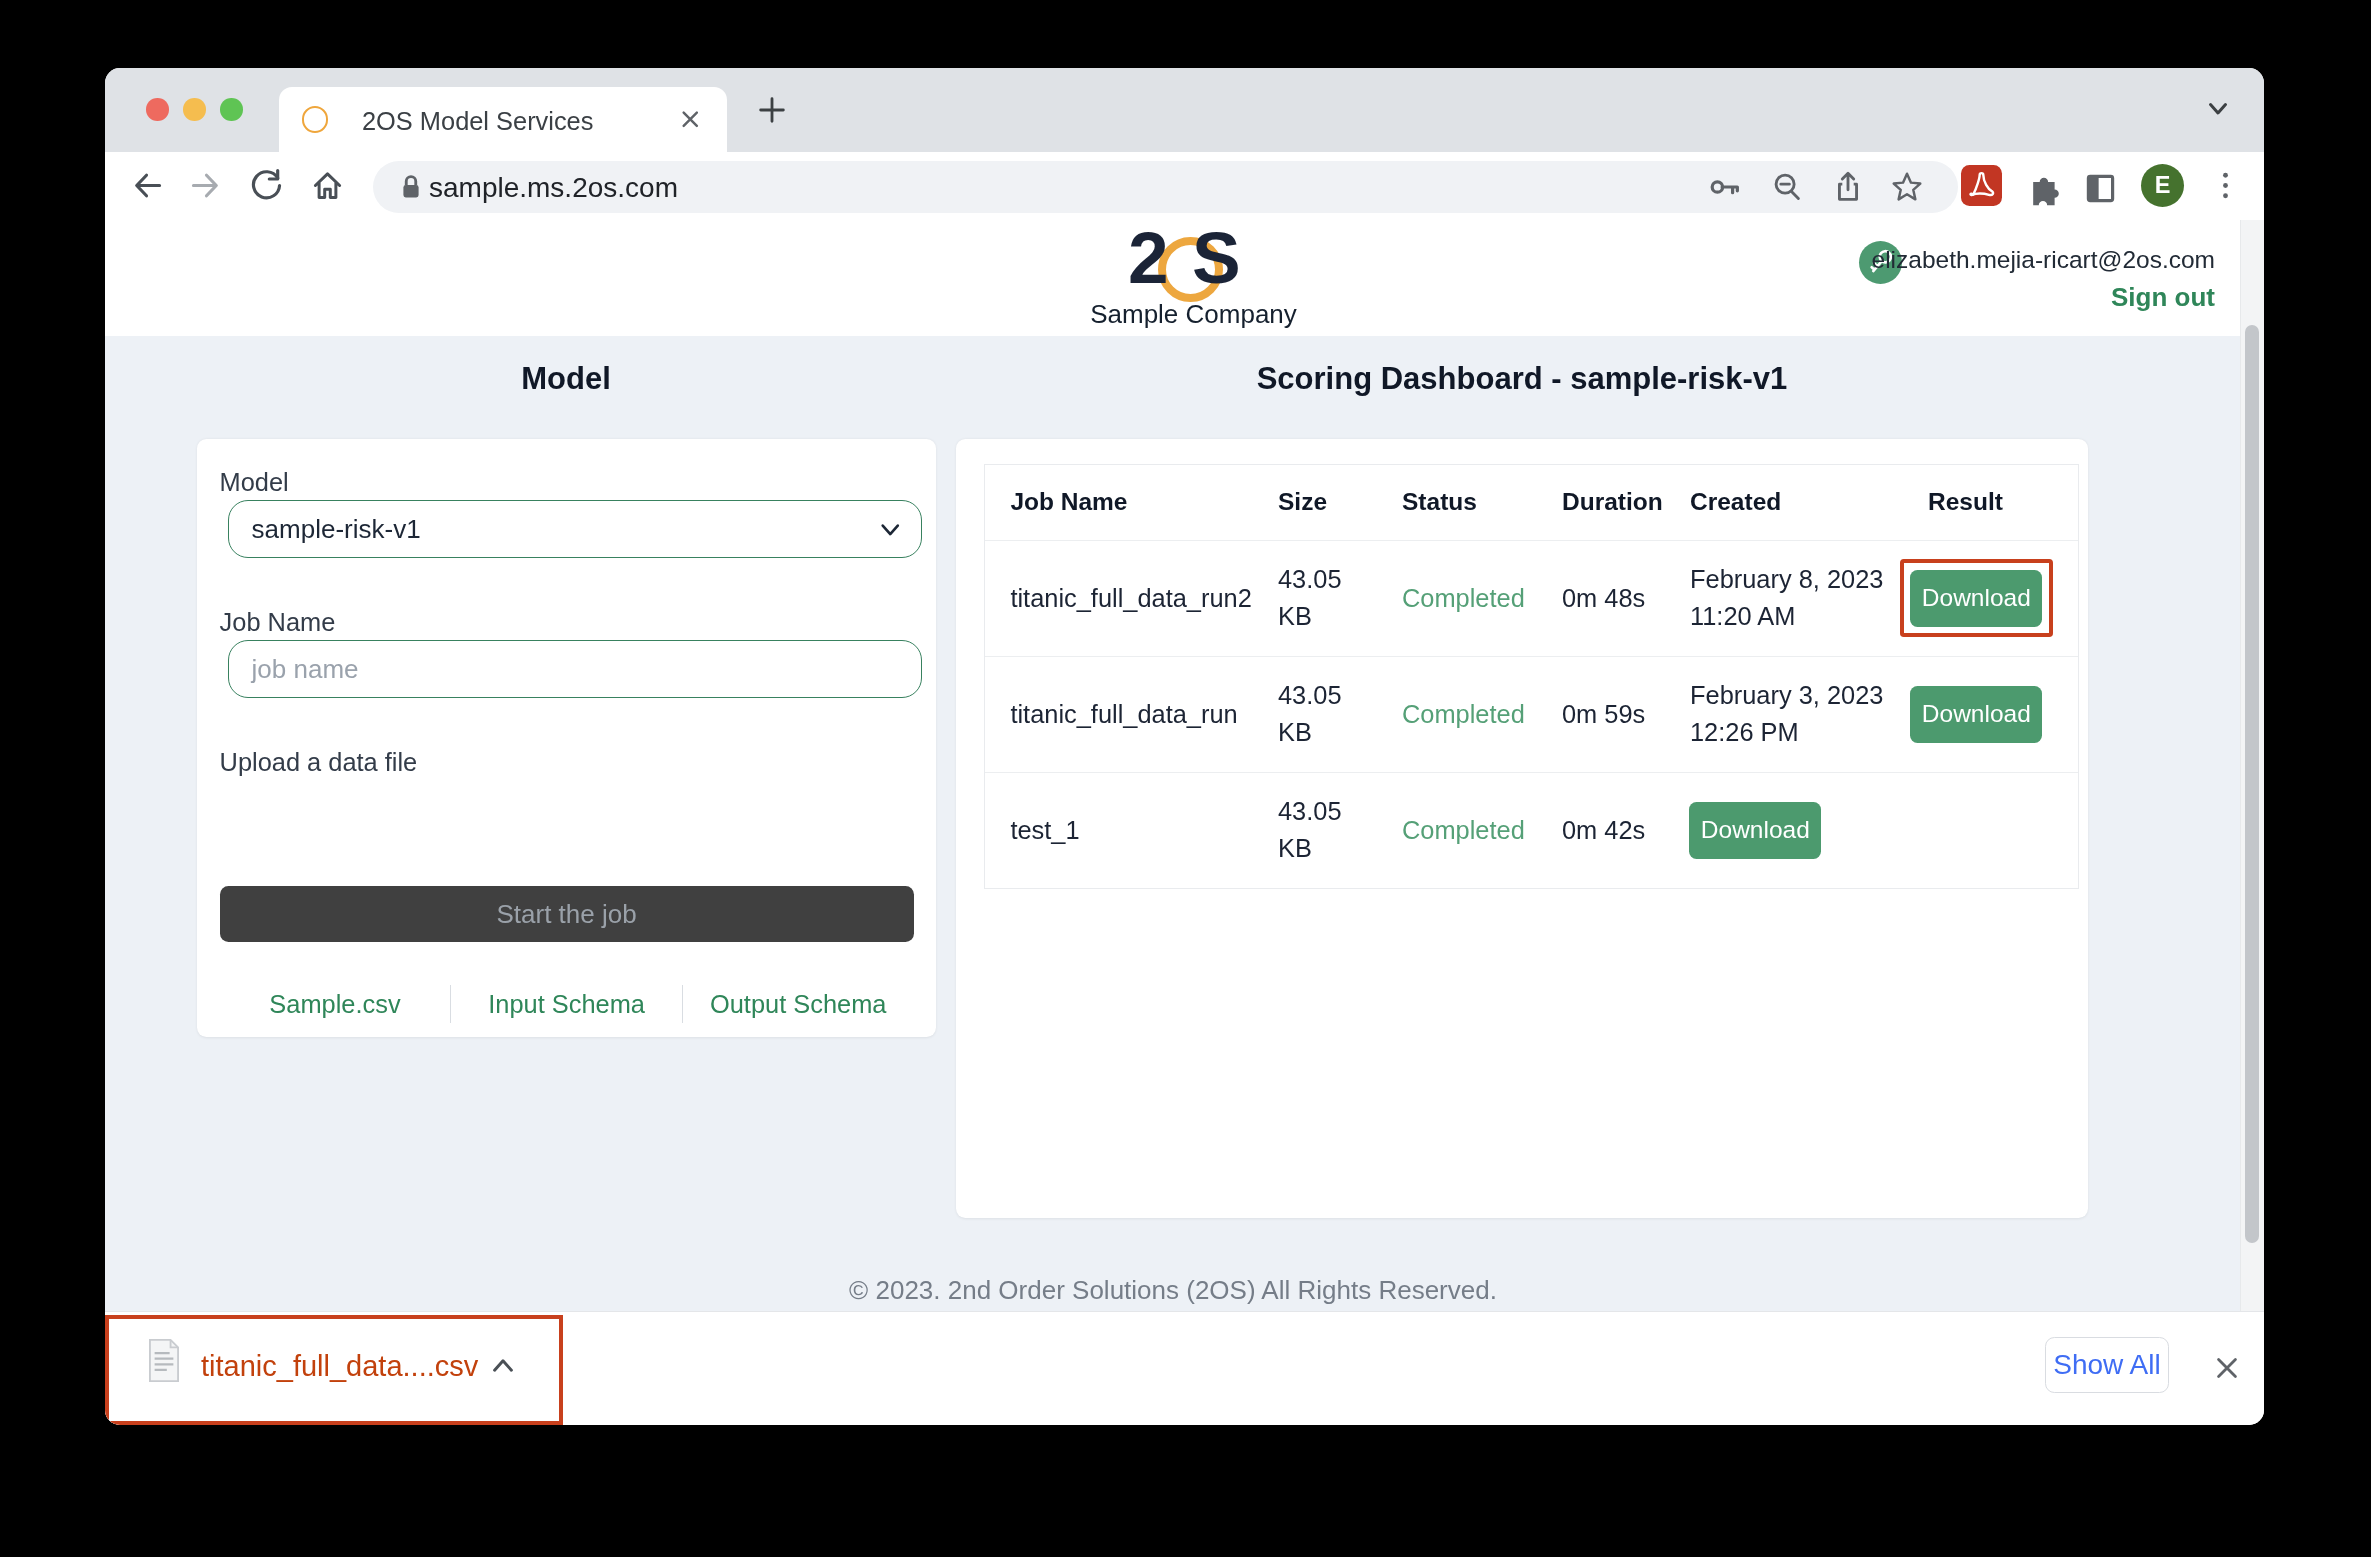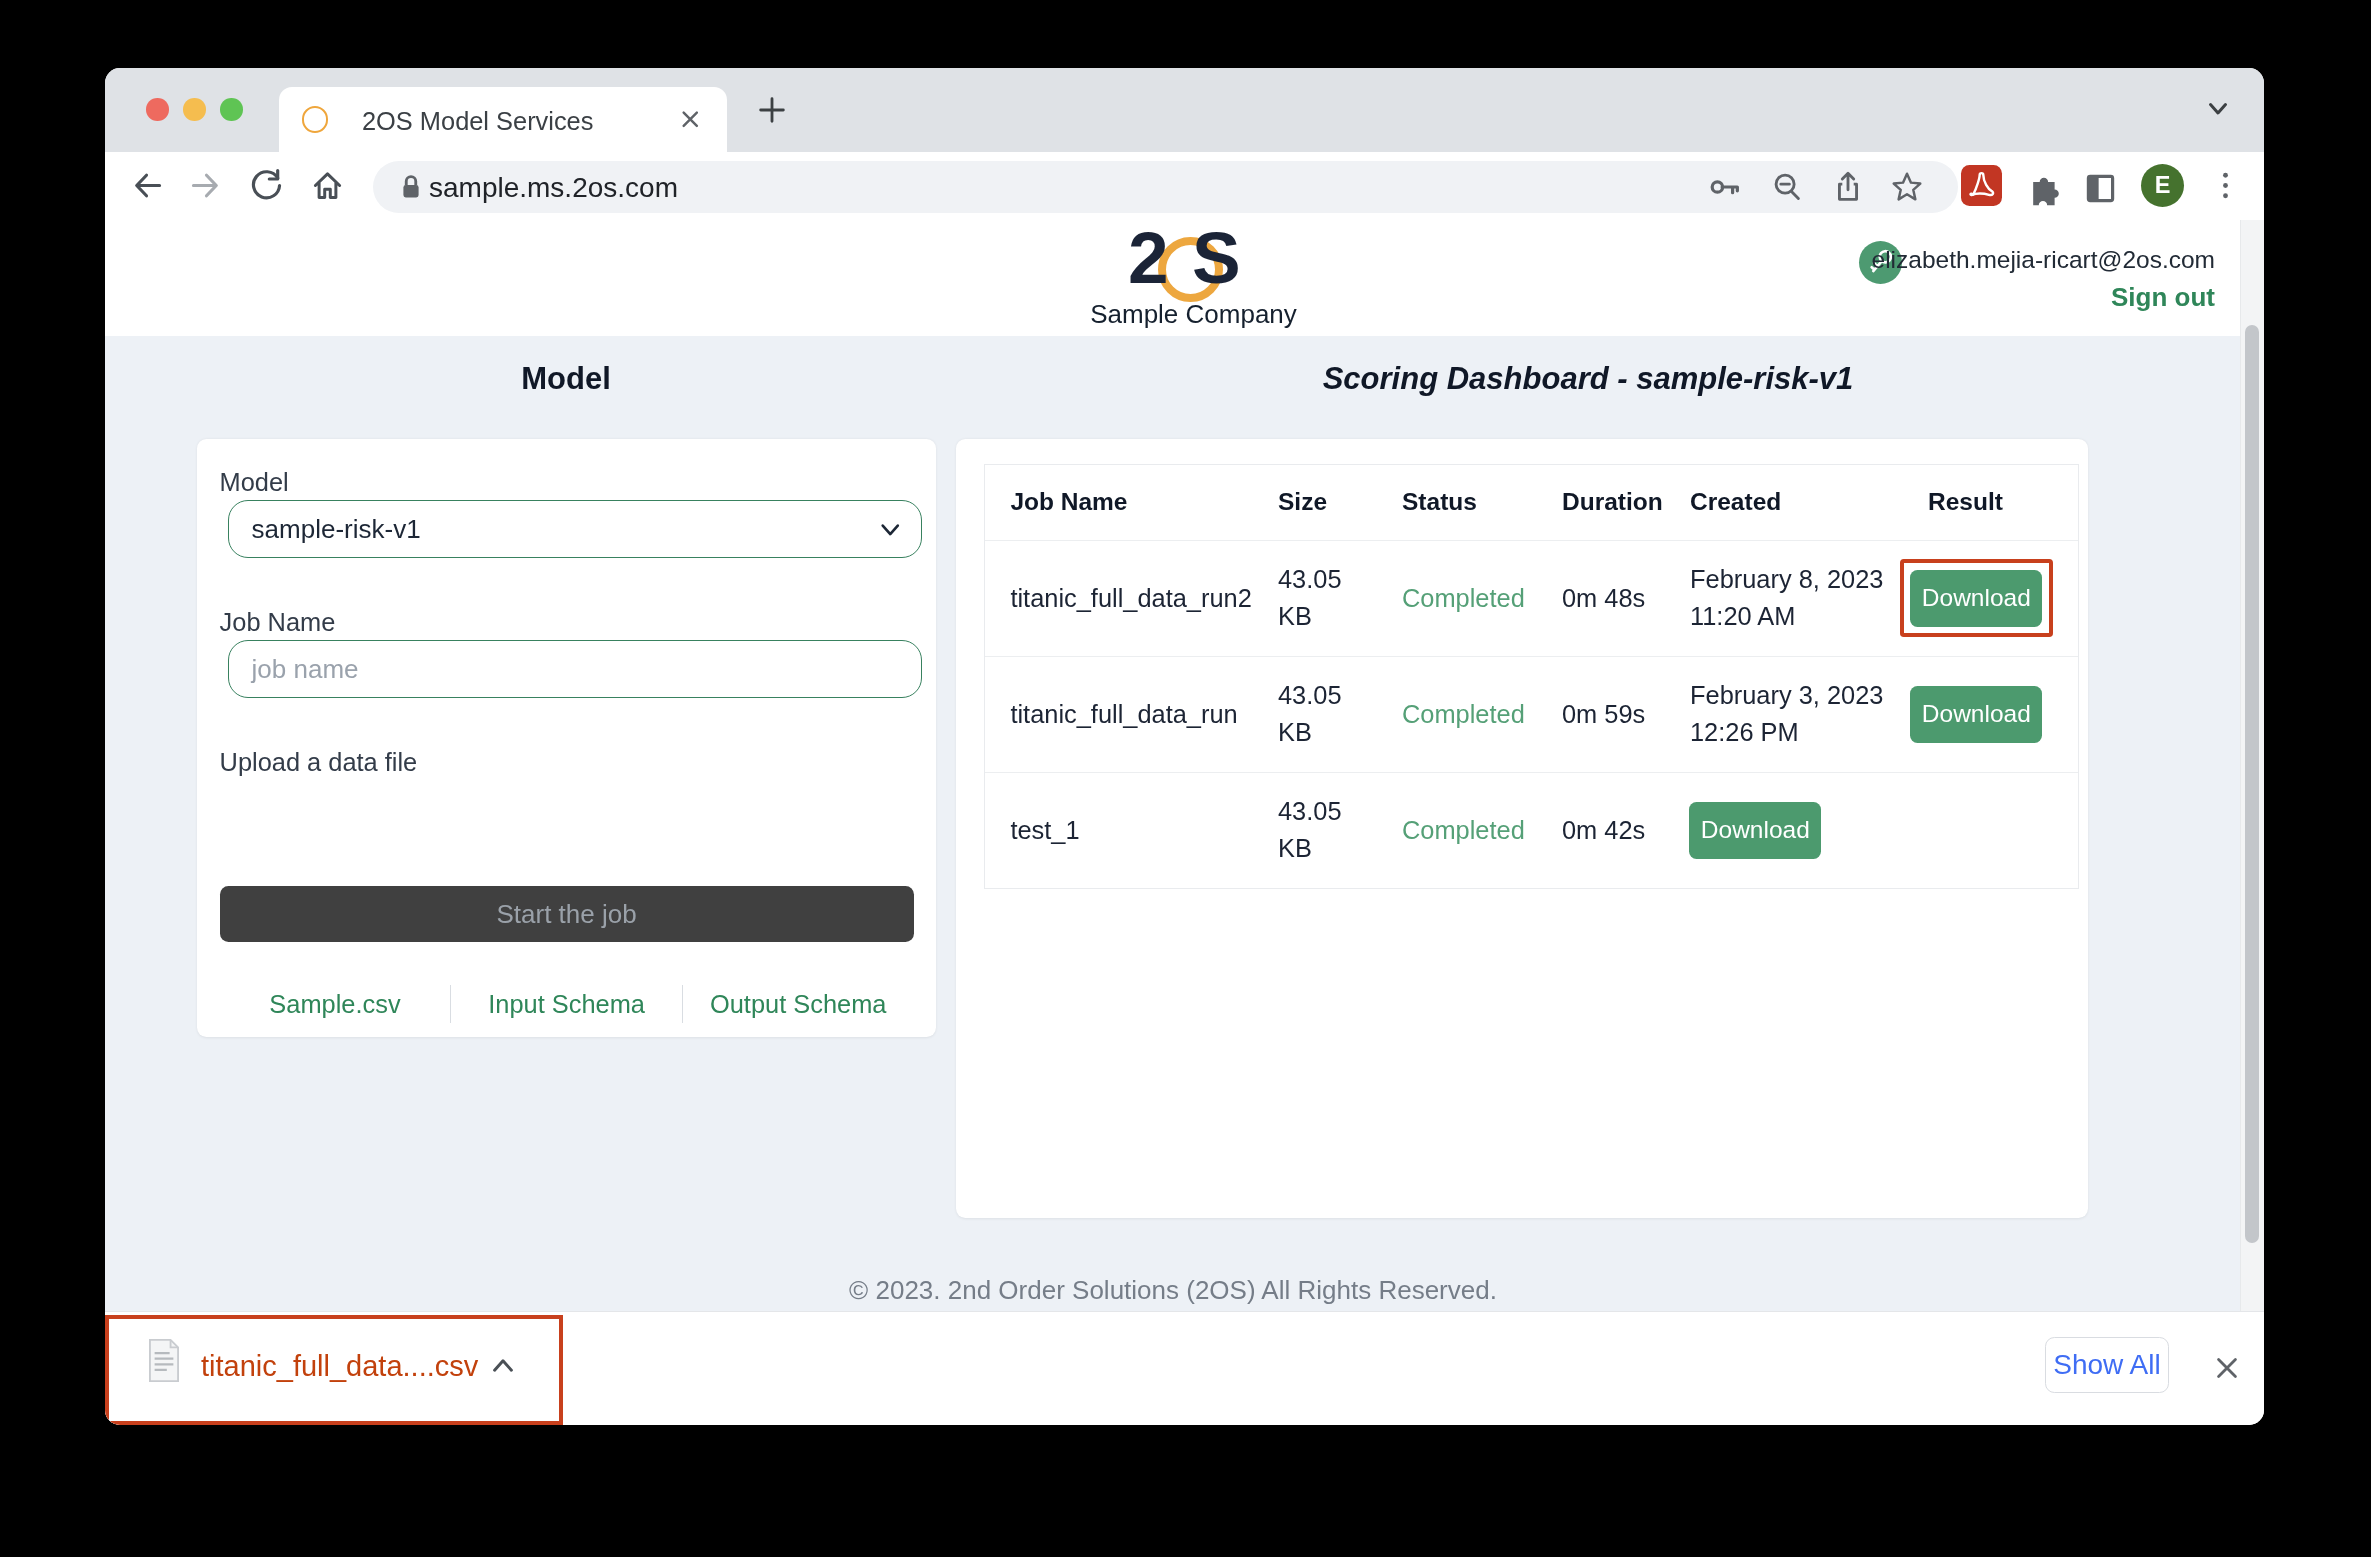--- a/index.html
+++ b/index.html
@@ -50,21 +50,21 @@
   .company{position:absolute;left:966px;top:79px;width:245px;text-align:center;font-size:26px;color:#15202e;}
   .hdr-avatar{position:absolute;left:1754px;top:21px;width:43px;height:43px;border-radius:50%;background:#4d9a71;}
   .hdr-email{position:absolute;right:49px;top:26px;font-size:24.5px;color:#222b36;white-space:nowrap;}
   .hdr-signout{position:absolute;right:49px;top:62px;font-size:26px;font-weight:bold;color:#2f8659;}
 
   
   .main{position:absolute;left:0;top:268px;width:2136px;height:975px;background:#edf1f6;}
   .section-title{position:absolute;top:25.4px;font-size:31px;font-weight:bold;color:#101827;white-space:nowrap;
     transform:translateX(-50%);}
   .t-model{left:461px;}
-  .t-dash{left:1483px;font-style:italic;}
+  .t-dash{left:1417px;}
 
   
   .card{position:absolute;background:#fff;border-radius:9.4px;box-shadow:0 0.9px 2.8px rgba(0,0,0,.07);}
   .left-card{left:92px;top:103px;width:739px;height:598px;}
   .fld-label{position:absolute;left:22.6px;font-size:25.4px;color:#333c49;}
   .select-box,.text-input{position:absolute;left:31px;width:692px;height:56px;border:1.9px solid #38815f;
     border-radius:20px;background:#fff;}
   .select-value{position:absolute;left:22.6px;top:13px;font-size:26px;color:#1d2736;}
   .select-chevron{position:absolute;right:19px;top:17px;width:24.5px;height:22.6px;}
   .placeholder{position:absolute;left:22.6px;top:13px;font-size:26px;color:#9aa2ac;}

